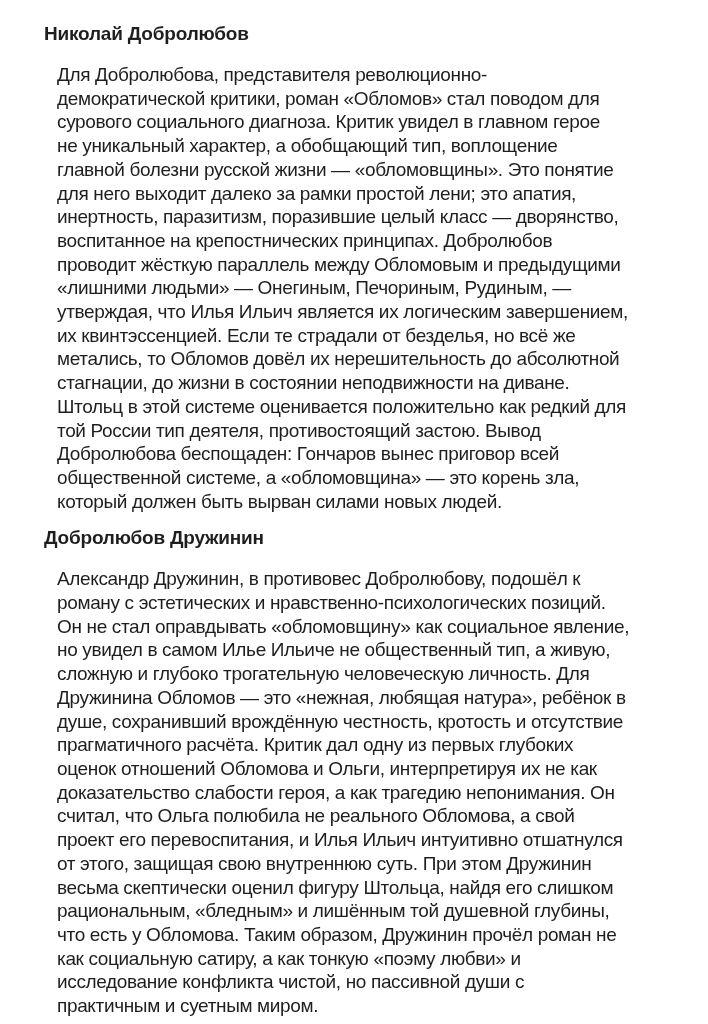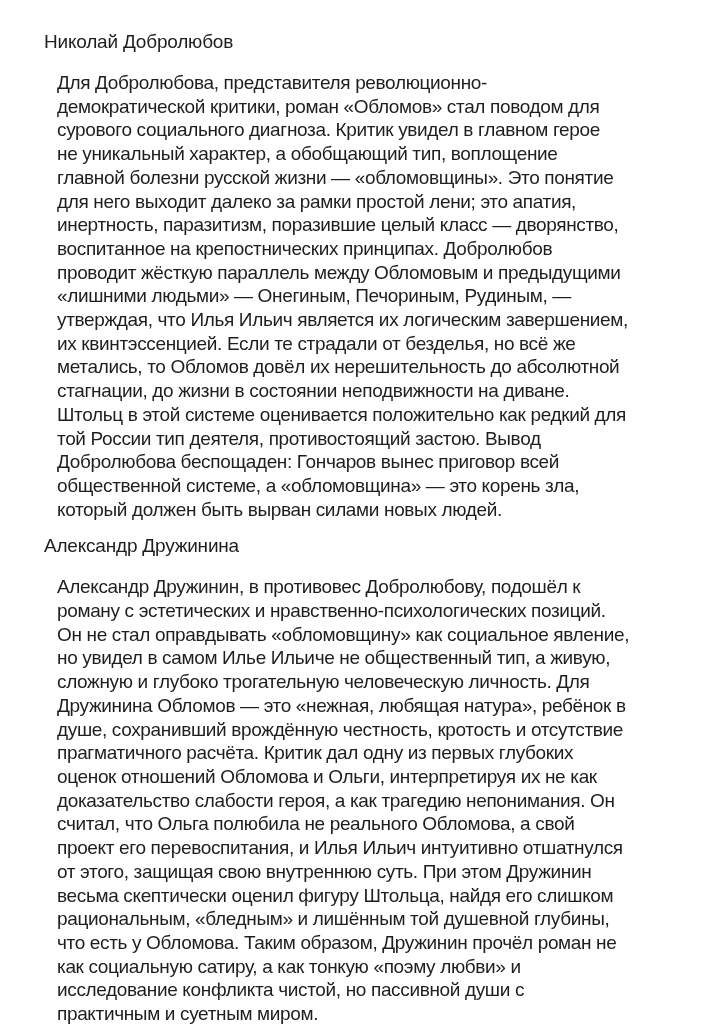--- a/index.html
+++ b/index.html
@@ -13,23 +13,23 @@
     box-sizing: border-box;
     padding: 22px 44px 0 44px;
     background: #ffffff;
     color: #1e1e1e;
     font-family: "Liberation Sans", "DejaVu Sans", sans-serif;
     overflow: hidden;
   }
   .section-heading {
     font-size: 19px;
     line-height: 24px;
-    font-weight: 400;
+    font-weight: 700;
     letter-spacing: -0.2px;
-    margin: 8px 0 17px 0;
+    margin: 0 0 17px 0;
   }
   .section-paragraph {
     font-size: 19px;
     line-height: 23.7px;
     letter-spacing: -0.35px;
     margin: 13px;
     white-space: pre-line;
   }
   .doc-section + .doc-section {
     margin-top: 2px;
@@ -57,21 +57,21 @@
 метались, то Обломов довёл их нерешительность до абсолютной
 стагнации, до жизни в состоянии неподвижности на диване.
 Штольц в этой системе оценивается положительно как редкий для
 той России тип деятеля, противостоящий застою. Вывод
 Добролюбова беспощаден: Гончаров вынес приговор всей
 общественной системе, а «обломовщина» — это корень зла,
 который должен быть вырван силами новых людей.</p>
   </section>
 
   <section class="doc-section">
-    <h2 class="section-heading">Александр Дружинина</h2>
+    <h2 class="section-heading">Добролюбов Дружинин</h2>
     <p class="section-paragraph">Александр Дружинин, в противовес Добролюбову, подошёл к
 роману с эстетических и нравственно-психологических позиций.
 Он не стал оправдывать «обломовщину» как социальное явление,
 но увидел в самом Илье Ильиче не общественный тип, а живую,
 сложную и глубоко трогательную человеческую личность. Для
 Дружинина Обломов — это «нежная, любящая натура», ребёнок в
 душе, сохранивший врождённую честность, кротость и отсутствие
 прагматичного расчёта. Критик дал одну из первых глубоких
 оценок отношений Обломова и Ольги, интерпретируя их не как
 доказательство слабости героя, а как трагедию непонимания. Он

